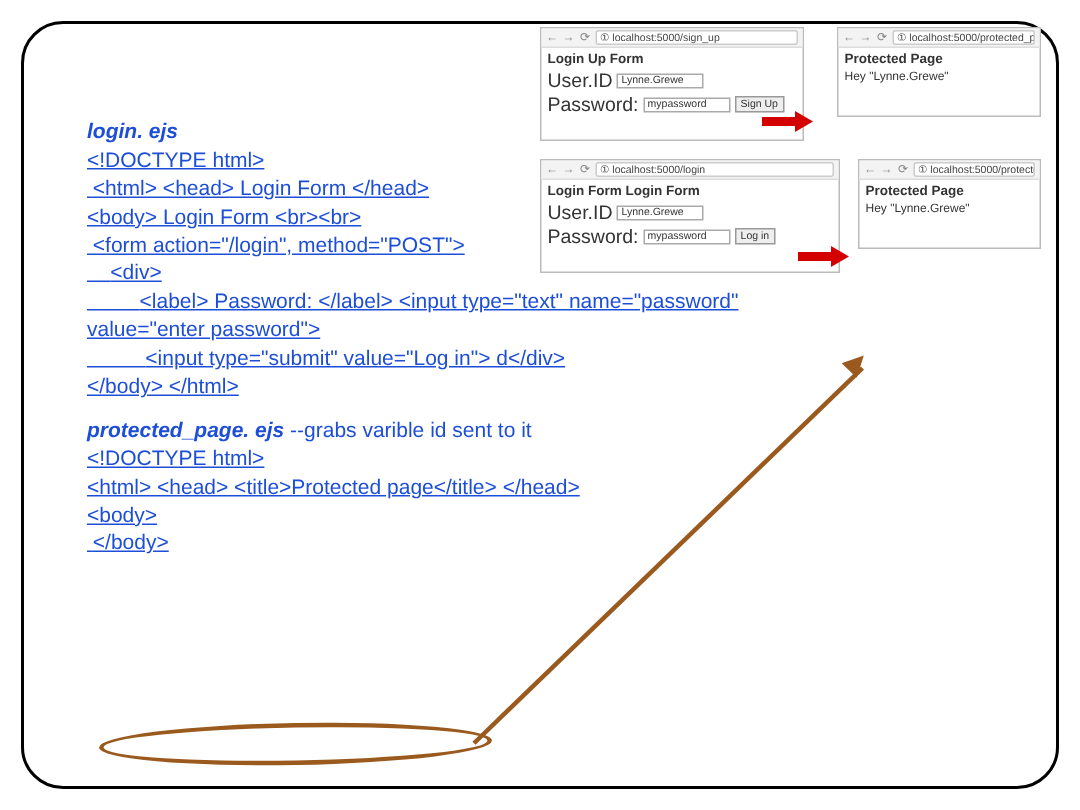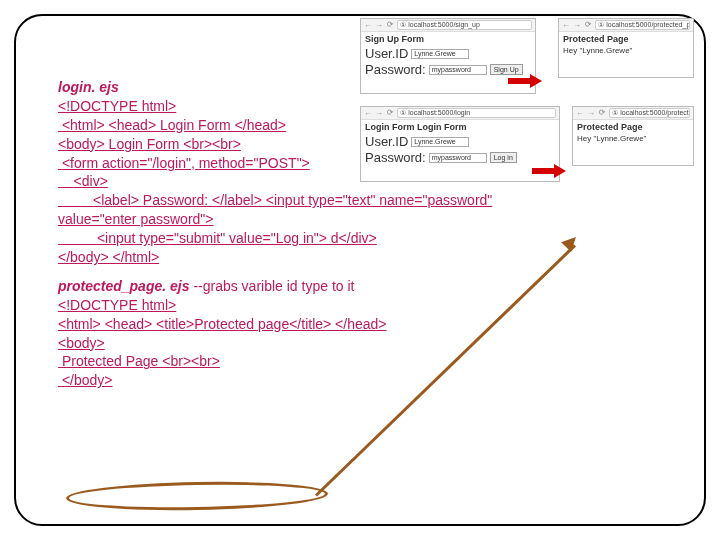--- a/index.html
+++ b/index.html
@@ -22,21 +22,21 @@
     border-radius: 28px;
     background: #fff;
   }
   .code-area {
     position: absolute;
     left: 42px;
     top: 62px;
     width: 460px;
     font-size: 14px;
     line-height: 1.35;
-    color: #be185d;
+    color: #1d4ed8;
   }
   p.code-line { margin: 0; white-space: pre-wrap; text-decoration: underline; }
   .file-label { font-weight: bold; font-style: italic; margin: 0; }
   .sep { height: 10px; }
 
   
   .shots {
     position: absolute;
     right: 4px;
     top: 0px;
@@ -160,40 +160,39 @@
     <p class="code-line"> &lt;form action="/login", method="POST"&gt;</p>
     <p class="code-line">    &lt;div&gt;</p>
     <p class="code-line">         &lt;label&gt; Password: &lt;/label&gt; &lt;input type="text" name="password"</p>
     <p class="code-line">value="enter password"&gt;</p>
     <p class="code-line">          &lt;input type="submit" value="Log in"&gt; d&lt;/div&gt;</p>
     <p class="code-line">&lt;/body&gt; &lt;/html&gt;</p>
 
     <div class="sep"></div>
 
     <p style="margin:0">
-      <span class="file-label" style="display:inline">protected_page. ejs</span><span> --grabs varible id type to it</span>
+      <span class="file-label" style="display:inline">protected_page. ejs</span><span> --grabs varible id sent to it</span>
     </p>
     <p class="code-line">&lt;!DOCTYPE html&gt;</p>
     <p class="code-line">&lt;html&gt; &lt;head&gt; &lt;title&gt;Protected page&lt;/title&gt; &lt;/head&gt;</p>
     <p class="code-line">&lt;body&gt;</p>
-    <p class="code-line"> Protected Page &lt;br&gt;&lt;br&gt;</p>
     <p class="code-line"> &lt;/body&gt;</p>
   </div>
 
   <div class="shots">
 
     <div class="mini" style="left:0; top:2px; width:176px; height:76px;">
       <div class="bar">
         <span class="navicon">←</span>
         <span class="navicon">→</span>
         <span class="navicon">⟳</span>
         <span class="addr">① <span>localhost:5000/sign_up</span></span>
       </div>
       <div class="content">
-        <div class="title">Sign Up Form</div>
+        <div class="title">Login Up Form</div>
         <div class="row">
           <span class="lbl">User.ID</span>
           <span class="field">Lynne.Grewe</span>
         </div>
         <div class="row">
           <span class="lbl">Password:</span>
           <span class="field">mypassword</span>
           <span class="btn">Sign Up</span>
         </div>
       </div>

